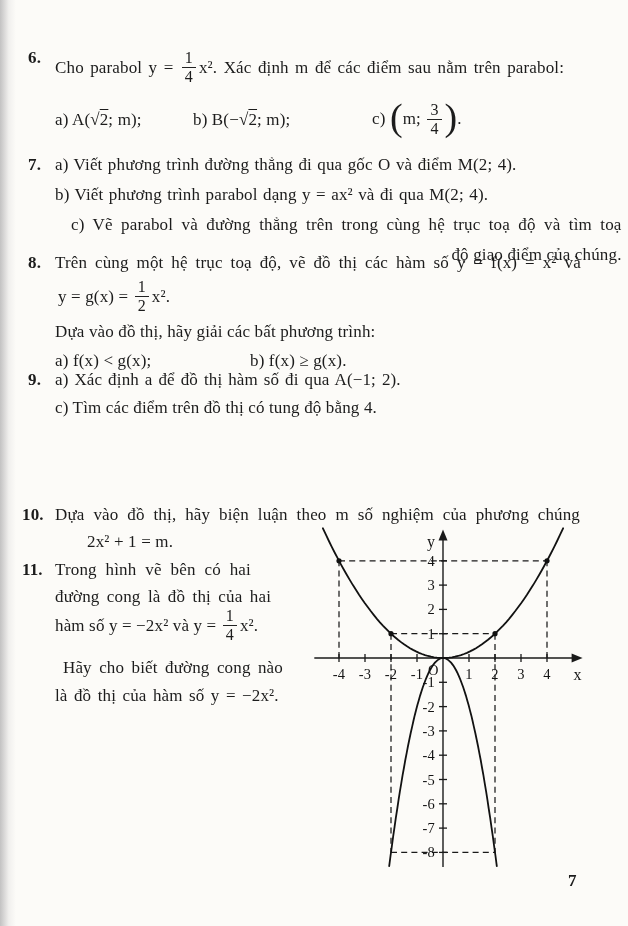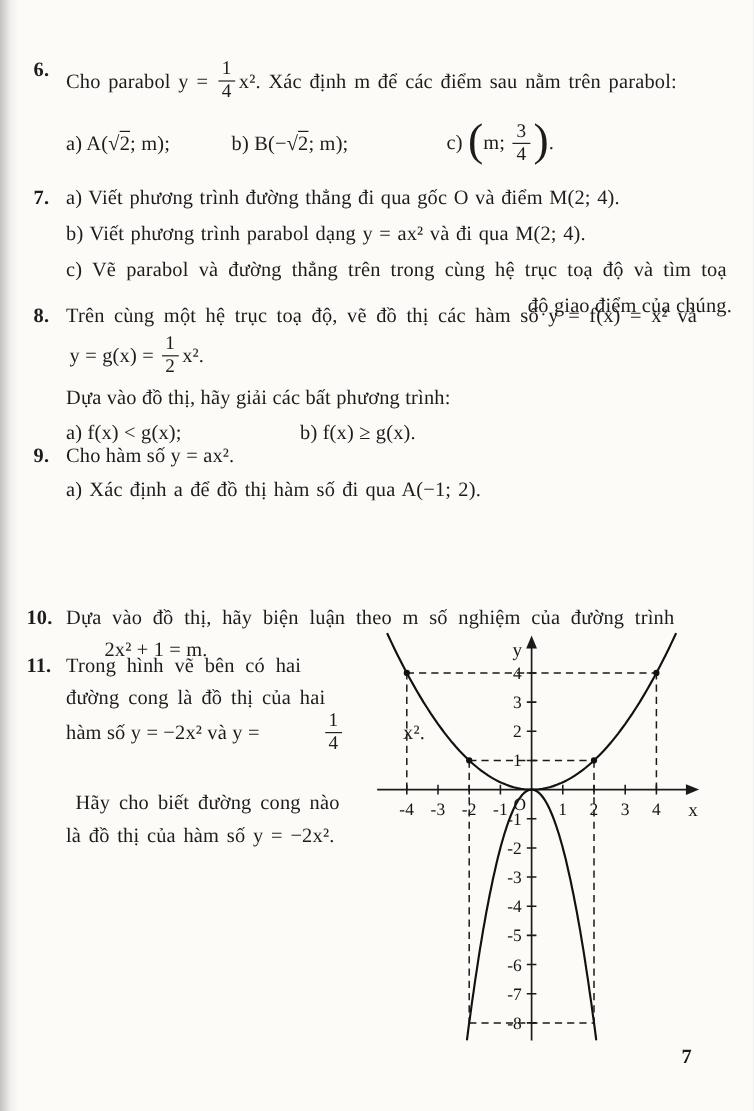--- a/index.html
+++ b/index.html
@@ -44,58 +44,58 @@
       <div class="fline" style="height:48px;word-spacing:2px;"><span>Cho parabol y = </span><span class="frac"><span class="nu">1</span><span class="den">4</span></span><span>x². Xác định m để các điểm sau nằm trên parabol:</span></div>
       <div class="fline" style="height:52px;margin-top:2px;"><span class="sub" style="width:138px;"><span>a) A(</span><span>√</span><span class="rad">2</span><span>; m);</span></span><span class="sub" style="width:179px;"><span>b) B(−</span><span>√</span><span class="rad">2</span><span>; m);</span></span><span class="sub"><span>c) </span><span class="bigp">(</span><span>m; </span><span class="frac"><span class="nu">3</span><span class="den">4</span></span><span class="bigp">)</span><span>.</span></span></div>
     </div>
   </section>
 
   <section class="item" style="left:28px;top:150px;width:582px;">
     <span class="inum" style="line-height:30px;">7.</span>
     <div class="body">
       <div class="ln" style="line-height:30px;word-spacing:1px;">a) Viết phương trình đường thẳng đi qua gốc O và điểm M(2; 4).</div>
       <div class="ln" style="line-height:30px;word-spacing:1px;">b) Viết phương trình parabol dạng y = ax² và đi qua M(2; 4).</div>
-      <div class="ln" style="line-height:30px;word-spacing:4px;">c) Vẽ parabol và đường thẳng trên trong cùng hệ trục toạ độ và tìm toạ</div>
+      <div class="ln" style="line-height:30px;word-spacing:4px;margin-left:16px;">c) Vẽ parabol và đường thẳng trên trong cùng hệ trục toạ độ và tìm toạ</div>
       <div class="ln" style="line-height:30px;padding-left:13px;text-align:right;">độ giao điểm của chúng.</div>
     </div>
   </section>
 
   <section class="item" style="left:28px;top:249px;width:582px;">
     <span class="inum" style="line-height:27px;">8.</span>
     <div class="body">
       <div class="ln" style="line-height:27px;word-spacing:3.5px;">Trên cùng một hệ trục toạ độ, vẽ đồ thị các hàm số y = f(x) = x² và</div>
       <div class="fline" style="height:42px;padding-left:3px;"><span>y = g(x) = </span><span class="frac"><span class="nu">1</span><span class="den">2</span></span><span>x².</span></div>
       <div class="ln" style="line-height:27px;">Dựa vào đồ thị, hãy giải các bất phương trình:</div>
       <div class="ln" style="line-height:27px;"><span class="sub" style="width:195px;">a) f(x) &lt; g(x);</span><span class="sub">b) f(x) ≥ g(x).</span></div>
     </div>
   </section>
 
   <section class="item" style="left:28px;top:366px;width:582px;">
     <span class="inum">9.</span>
     <div class="body">
-      <div class="ln">Cho hàm số y = ax².</div>
       <div class="ln" style="word-spacing:1.5px;">a) Xác định a để đồ thị hàm số đi qua A(−1; 2).</div>
+      <div class="ln">c) Tìm các điểm trên đồ thị có tung độ bằng 4.</div>
     </div>
   </section>
 
   <section class="item" style="left:22px;top:501px;width:588px;justify-content:space-between;">
     <span class="inum w33" style="line-height:27px;">10.</span>
     <div class="body">
-      <div class="ln" style="line-height:27px;word-spacing:4.5px;">Dựa vào đồ thị, hãy biện luận theo m số nghiệm của đường trình</div>
+      <div class="ln" style="line-height:27px;word-spacing:4.5px;">Dựa vào đồ thị, hãy biện luận theo m số nghiệm của phương chúng</div>
       <div class="ln" style="line-height:27px;margin-left:32px;">2x² + 1 = m.</div>
     </div>
   </section>
 
-  <section class="item" style="left:22px;top:541px;width:296px;">
+  <section class="item" style="left:22px;top:556px;width:296px;">
     <span class="inum w33" style="line-height:27px;">11.</span>
     <div class="body">
       <div class="ln" style="line-height:27px;word-spacing:4.5px;">Trong hình vẽ bên có hai</div>
       <div class="ln" style="line-height:27px;word-spacing:3px;">đường cong là đồ thị của hai</div>
-      <div class="fline" style="height:44px;margin-top:-6px;gap:48px;"><span>hàm số y = −2x² và y = </span><span class="frac"><span class="nu">1</span><span class="den">4</span></span><span>x².</span></div>
-      <div class="ln" style="line-height:28px;margin-top:22px;padding-left:8px;word-spacing:3px;">Hãy cho biết đường cong nào</div>
+      <div class="fline" style="height:44px;margin-top:-6px;"><span>hàm số y = −2x² và y = </span><span class="frac"><span class="nu">1</span><span class="den">4</span></span><span>x².</span></div>
+      <div class="ln" style="line-height:28px;margin-top:6px;padding-left:8px;word-spacing:3px;">Hãy cho biết đường cong nào</div>
       <div class="ln" style="line-height:28px;word-spacing:2px;">là đồ thị của hàm số y = −2x².</div>
     </div>
   </section>
 
   <svg id="plot" width="300" height="352" style="position:absolute;left:308px;top:522px;" aria-label="graph of two parabolas">
       <line x1="6.299999999999983" y1="136" x2="267.6" y2="136" class="ax"></line>
       <line x1="135" y1="344.98" x2="135" y2="14.5" class="ax"></line>
       <path d="M274.6,136 L263.6,131.5 L263.6,140.5 Z" class="ah"></path>
       <path d="M135,7.5 L130.5,18.5 L139.5,18.5 Z" class="ah"></path>
       <line x1="31" y1="136" x2="31" y2="38.8" class="dash"></line>

